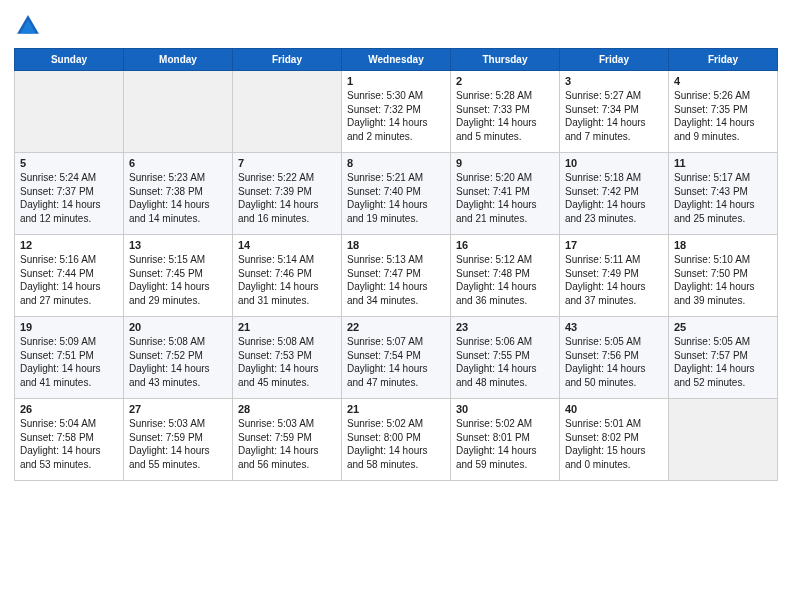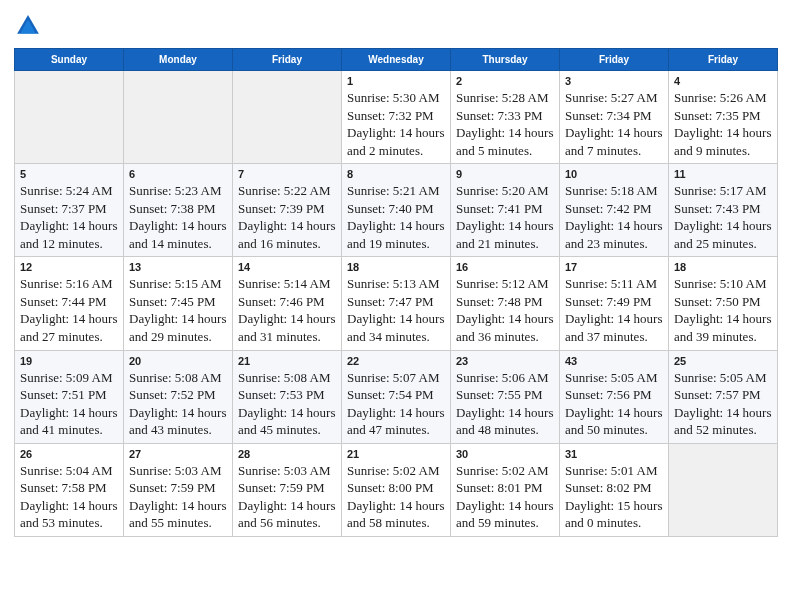--- a/index.html
+++ b/index.html
@@ -77,24 +77,23 @@
     .calendar tr:nth-child(odd) td {
       background-color: #ffffff;
     }
     .day-num {
       font-weight: bold;
       font-size: 11px;
       display: block;
       margin-bottom: 2px;
     }
     .day-info {
-      font-size: 13px;
+      font-size: 10px;
       line-height: 1.35;
       color: #222;
-      font-family: Liberation Serif, serif;
     }
     .empty-cell {
       background-color: #f0f0f0 !important;
     }
   </style>
 </head>
 <body>
 
 <div class="page">
   <div class="header">
@@ -252,20 +251,20 @@
           </td>
           <td>
             <span class="day-num">21</span>
             <div class="day-info">Sunrise: 5:02 AM<br>Sunset: 8:00 PM<br>Daylight: 14 hours<br>and 58 minutes.</div>
           </td>
           <td>
             <span class="day-num">30</span>
             <div class="day-info">Sunrise: 5:02 AM<br>Sunset: 8:01 PM<br>Daylight: 14 hours<br>and 59 minutes.</div>
           </td>
           <td>
-            <span class="day-num">31</span>
+            <span class="day-num">40</span>
             <div class="day-info">Sunrise: 5:01 AM<br>Sunset: 8:02 PM<br>Daylight: 15 hours<br>and 0 minutes.</div>
           </td>
           <td class="empty-cell"></td>
         </tr>
       </tbody>
   </table>
 </div>
 
 </body></html>

